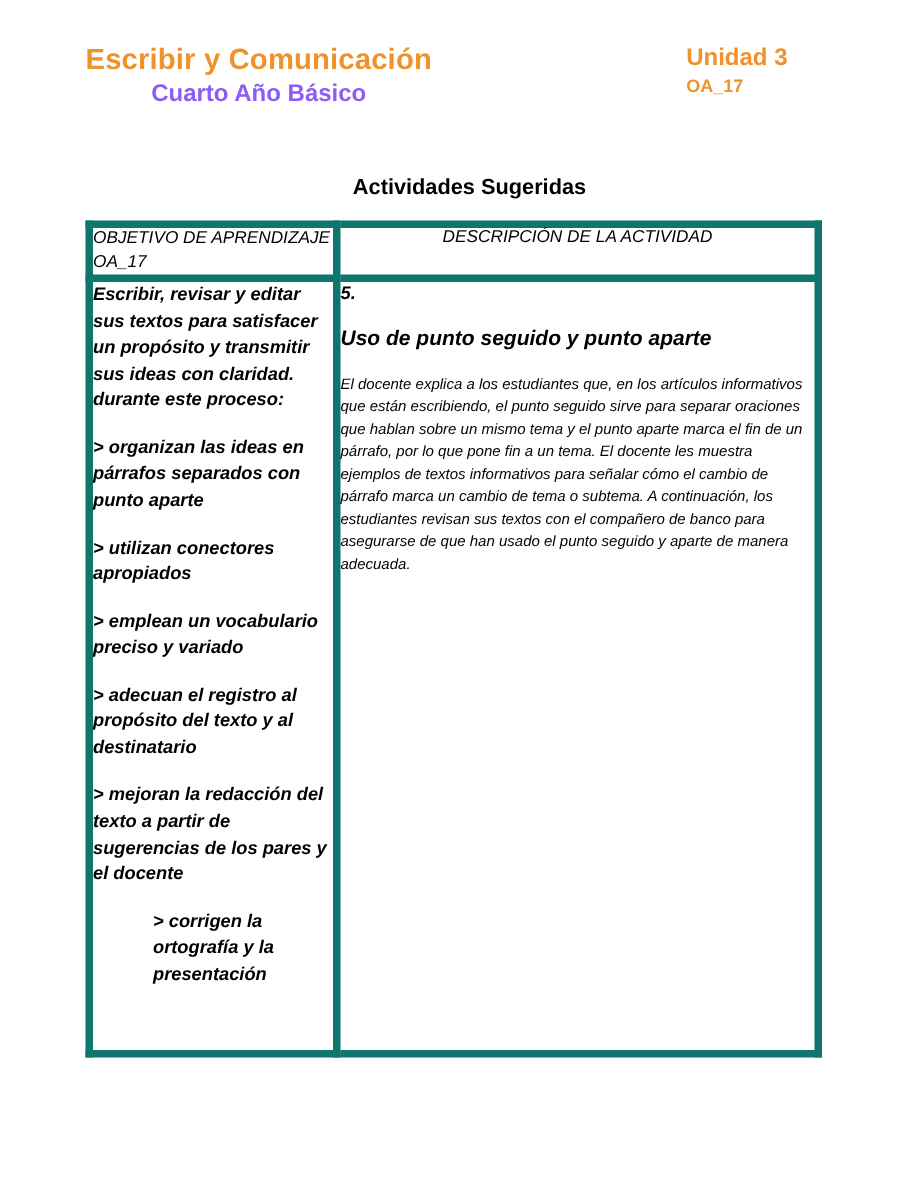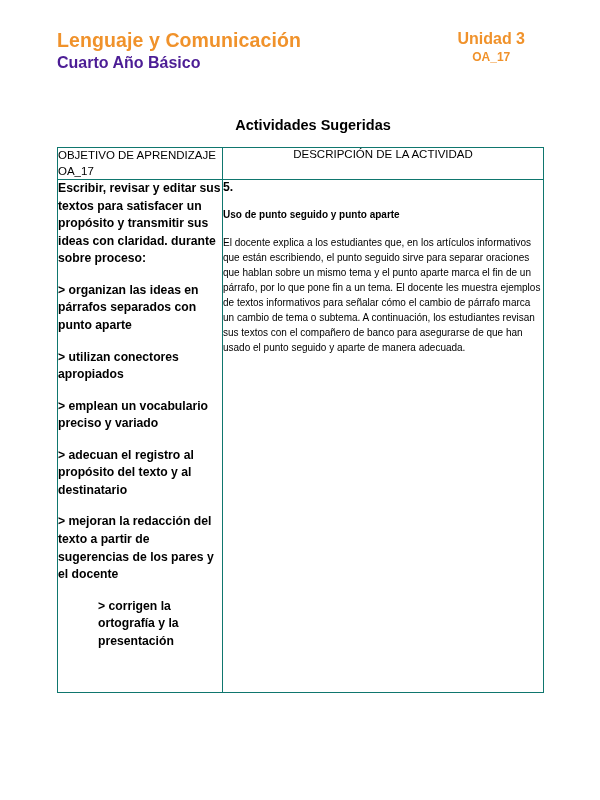--- a/index.html
+++ b/index.html
@@ -32,34 +32,35 @@
     align-items: flex-start;
   }
   .header-left {
     display: flex;
     flex-direction: column;
     line-height: 1.12;
   }
   .header-right {
     display: flex;
     flex-direction: column;
-    align-items: center;
+    align-items: flex-start;
     line-height: 1.12;
   }
   .title-subject {
     font-size: 19.5px;
     font-weight: bold;
     color: #F0922B;
     letter-spacing: 0.1px;
   }
   .title-level {
     font-size: 16px;
     font-weight: bold;
-    color: #4c1d95;
+    color: #8b5cf6;
     margin-top: 2px;
+    text-align: center;
   }
   .unit-label {
     font-size: 16px;
     font-weight: bold;
     color: #F0922B;
   }
   .oa-label {
     font-size: 12px;
     font-weight: bold;
     color: #F0922B;
@@ -82,23 +83,24 @@
   
   .activity-table {
     position: absolute;
     left: 57px;
     top: 147px;
     width: 486px;
     border-collapse: collapse;
     table-layout: fixed;
   }
   .activity-table td {
-    border: 1px solid #0f766e;
+    border: 5px solid #0f766e;
     vertical-align: top;
     padding: 0;
+    font-style: italic;
   }
   .col-objective { width: 165px; }
   .col-description { width: 321px; }
 
   .th-objective {
     padding: 6px 7px 9px 7px;
     font-size: 11.5px;
     font-weight: normal;
     line-height: 1.35;
     height: 30px;
@@ -132,41 +134,41 @@
     margin: 0 0 14px 0;
   }
   .oa-bullet:last-child { margin-bottom: 0; margin-left: 40px; }
 
   .activity-number {
     font-size: 12.2px;
     font-weight: bold;
     margin: 0 0 14px 0;
   }
   .activity-subtitle {
-    font-size: 10px;
+    font-size: 14px;
     font-weight: bold;
     margin: 0 0 13px 0;
     line-height: 1.4;
   }
   .activity-body {
     font-size: 10px;
     font-weight: normal;
     line-height: 1.5;
     margin: 0;
     text-align: left;
   }
 </style>
 </head>
 <body>
 
 <div class="page">
 
   <div class="doc-header">
     <div class="header-left">
-      <div class="title-subject">Lenguaje y Comunicación</div>
+      <div class="title-subject">Escribir y Comunicación</div>
       <div class="title-level">Cuarto Año Básico</div>
     </div>
     <div class="header-right">
       <div class="unit-label">Unidad 3</div>
       <div class="oa-label">OA_17</div>
     </div>
   </div>
 
   <div class="section-title">Actividades Sugeridas</div>
 
@@ -175,21 +177,21 @@
       <col class="col-objective">
       <col class="col-description">
     </colgroup>
     <tbody>
       <tr>
         <td class="th-objective">OBJETIVO DE APRENDIZAJE OA_17</td>
         <td class="th-description">DESCRIPCIÓN DE LA ACTIVIDAD</td>
       </tr>
       <tr>
         <td class="td-objective">
-          <p class="oa-statement">Escribir, revisar y editar sus textos para satisfacer un propósito y transmitir sus ideas con claridad. durante sobre proceso:</p>
+          <p class="oa-statement">Escribir, revisar y editar sus textos para satisfacer un propósito y transmitir sus ideas con claridad. durante este proceso:</p>
           <p class="oa-bullet">&gt; organizan las ideas en párrafos separados con punto aparte</p>
           <p class="oa-bullet">&gt; utilizan conectores apropiados</p>
           <p class="oa-bullet">&gt; emplean un vocabulario preciso y variado</p>
           <p class="oa-bullet">&gt; adecuan el registro al propósito del texto y al destinatario</p>
           <p class="oa-bullet">&gt; mejoran la redacción del texto a partir de sugerencias de los pares y el docente</p>
           <p class="oa-bullet">&gt; corrigen la ortografía y la presentación</p>
         </td>
         <td class="td-description">
           <p class="activity-number">5.</p>
           <p class="activity-subtitle">Uso de punto seguido y punto aparte</p>

